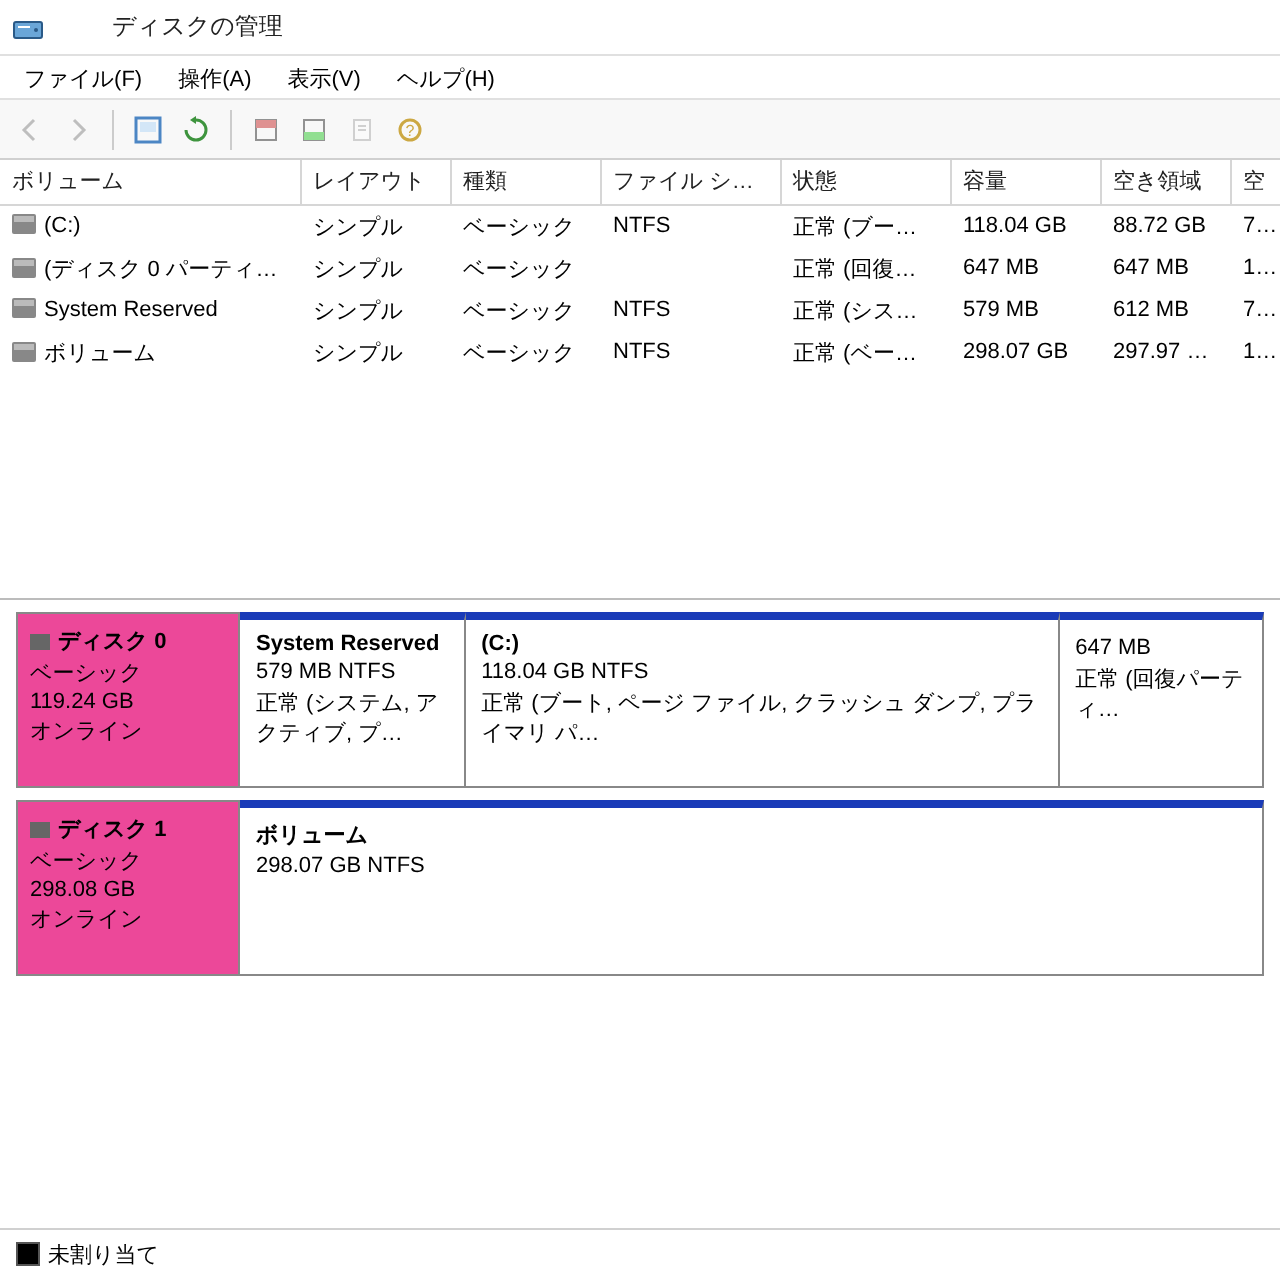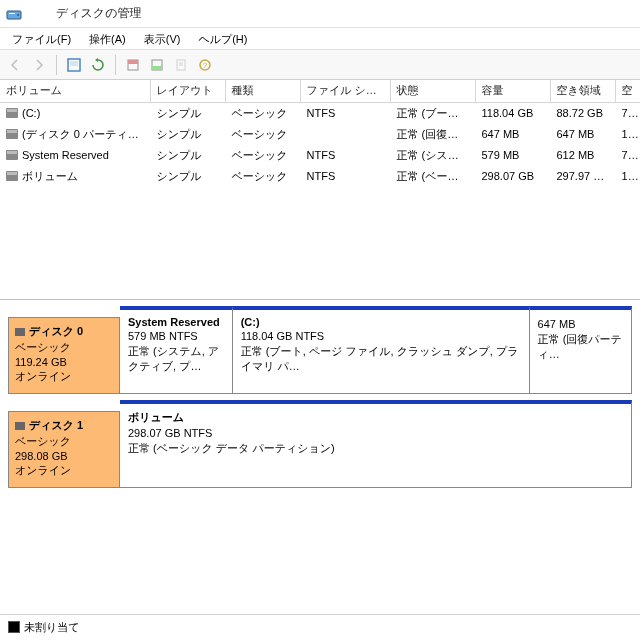--- a/index.html
+++ b/index.html
@@ -17,21 +17,21 @@
   .content { flex: 1; display: flex; flex-direction: column; background: #fff; }
   .list-pane { height: 220px; overflow: hidden; border-bottom: 1px solid #bcbcbc; }
   table.vol { width: 100%; border-collapse: collapse; table-layout: fixed; }
   table.vol th, table.vol td { text-align: left; padding: 3px 6px; white-space: nowrap; overflow: hidden; text-overflow: ellipsis; font-weight: normal; font-size: 11px; }
   table.vol thead th { background: #fff; border-right: 1px solid #d6d6d6; border-bottom: 1px solid #d6d6d6; color: #222; height: 22px; }
   table.vol tbody td { border-right: 1px solid transparent; height: 20px; }
   .vol-icon { display: inline-block; width: 12px; height: 10px; background: #888; margin-right: 4px; vertical-align: -1px; border-radius: 1px; position: relative; }
   .vol-icon::after { content:""; position:absolute; left:1px; top:1px; right:1px; height:3px; background:#bbb; }
   .graph-pane { flex: 1; background: #fff; padding: 6px 8px 2px 8px; display: flex; flex-direction: column; gap: 6px; }
   .disk-row { display: flex; height: 88px; }
-  .disk-head { width: 112px; border: 1px solid #888; background: #fdba74; padding: 6px 6px; display: flex; flex-direction: column; gap: 1px; margin-top: 11px; }
+  .disk-head { width: 112px; border: 1px solid #888; background: #ec4899; padding: 6px 6px; display: flex; flex-direction: column; gap: 1px; }
   .disk-head .dname { font-weight: bold; }
   .disk-head .disk-icon { display:inline-block; width:10px; height:8px; background:#666; margin-right:4px; vertical-align:-1px; }
   .disk-body { flex: 1; display: flex; }
   .part { border-top: 4px solid #1a3bb8; border-bottom: 1px solid #888; border-right: 1px solid #888; padding: 6px 8px; display: flex; flex-direction: column; gap: 2px; overflow: hidden; background:#fff; }
   .part .pname { font-weight: bold; }
   .legend { height: 26px; display: flex; align-items: center; gap: 14px; padding: 4px 8px; border-top: 1px solid #d0d0d0; }
   .legend .sw { display:inline-block; width:12px; height:12px; margin-right:4px; vertical-align:-2px; border:1px solid #555;}
   .legend .sw.unalloc { background:#000; }
   .legend .sw.primary { background:#1a3bb8; }
 </style>
@@ -211,21 +211,20 @@
           <div class="disk-head">
             <div class="dname"><span class="disk-icon"></span><span>ディスク 1</span></div>
             <div>ベーシック</div>
             <div>298.08 GB</div>
             <div>オンライン</div>
           </div>
           <div class="disk-body">
             <div class="part" style="flex: 0 0 100%;">
               <div class="pname">ボリューム</div>
               <div>298.07 GB NTFS</div>
-              <div>正常 (ベーシック データ パーティション)</div>
             </div>
           </div>
         </div>
       </div>
 
     <div class="legend">
       <span><span class="sw unalloc"></span><span>未割り当て</span></span>
     </div>
 
   </div>

